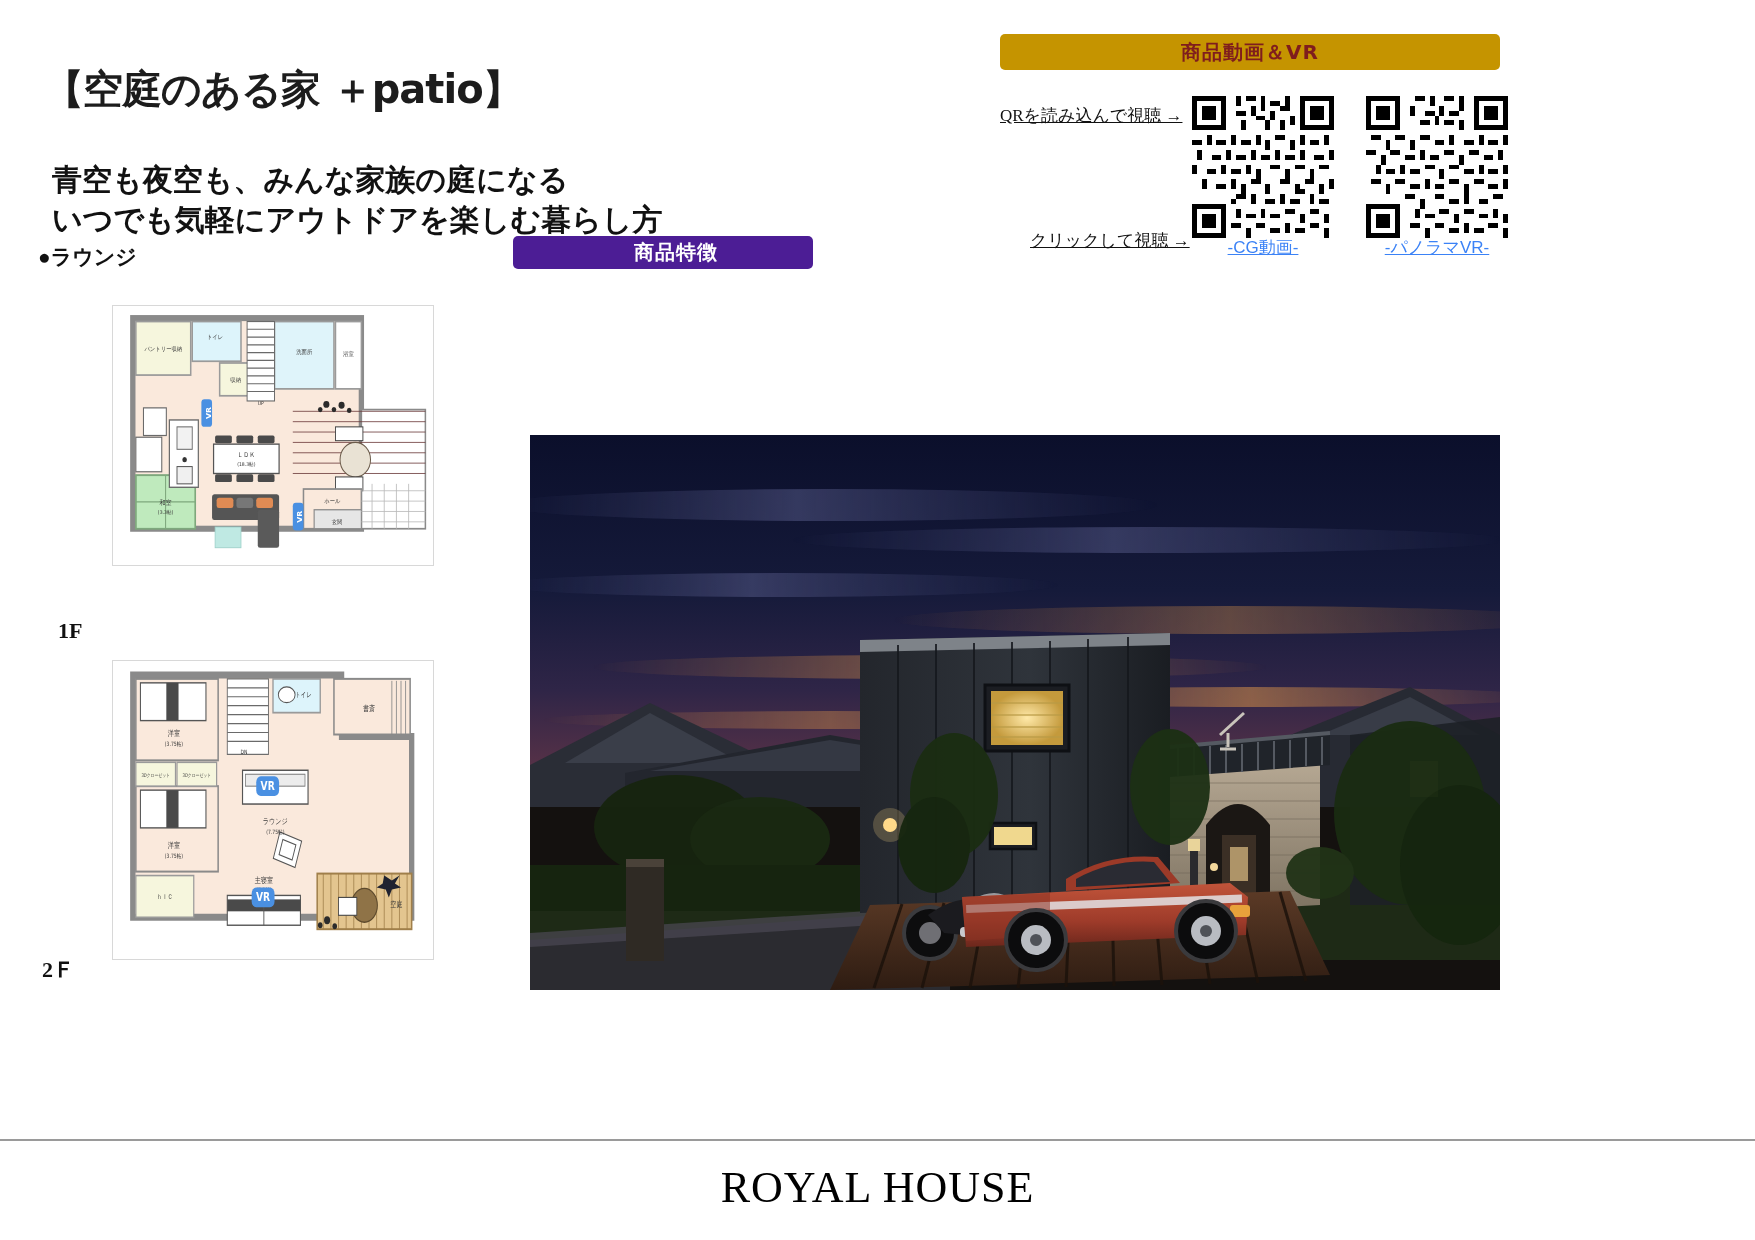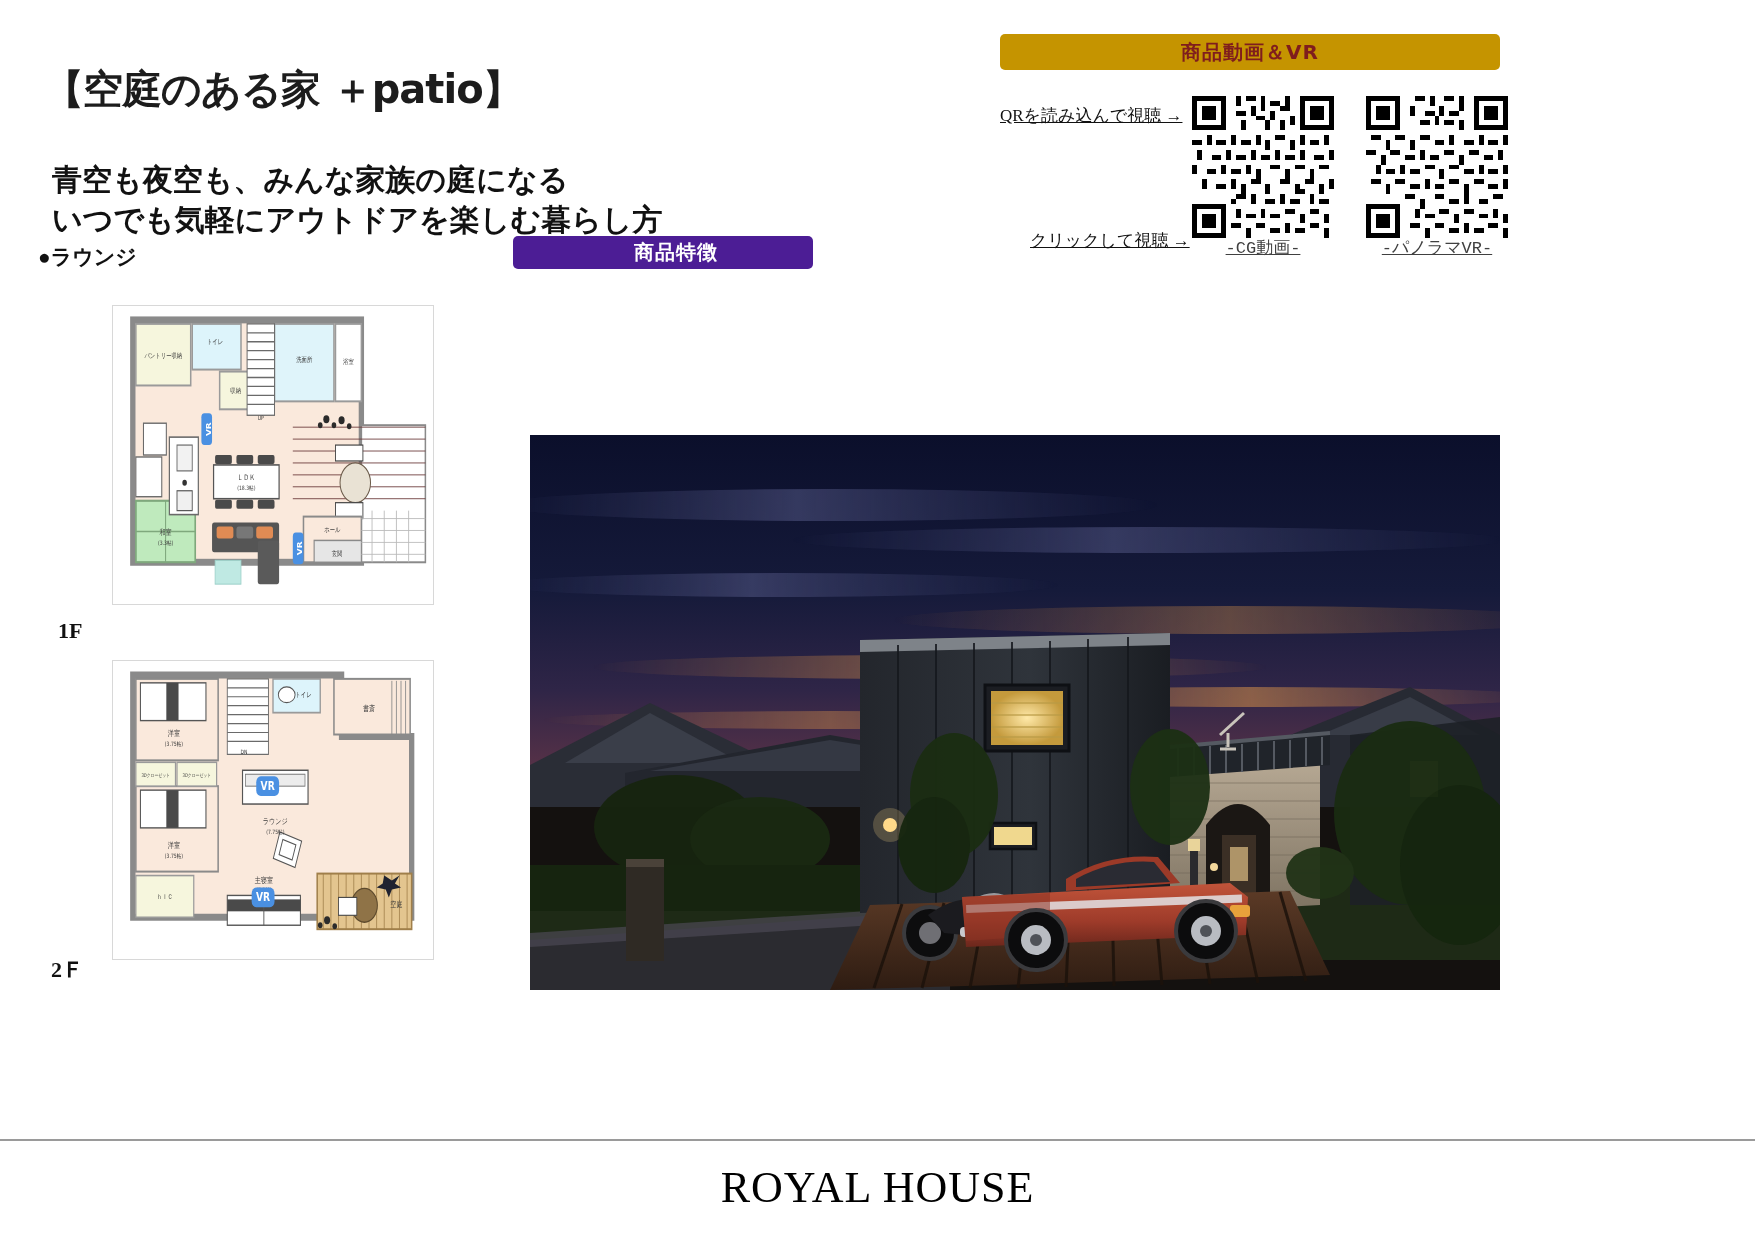--- a/index.html
+++ b/index.html
@@ -32,28 +32,28 @@
     font-family: "Liberation Serif", serif;
     font-size: 21px; font-weight: 700; color: #111;
   }
 
   
   .floorplan {
     position: absolute;
     background: #ffffff;
     border: 1px solid #d8d8d8;
   }
-  #fp1 { left: 112px; top: 305px; width: 322px; height: 300px; }
+  #fp1 { left: 112px; top: 305px; width: 322px; height: 261px; }
   #fp2 { left: 112px; top: 660px; width: 322px; height: 300px; }
   .floor-tag {
     position: absolute; font-family:"Liberation Serif",serif;
     font-size: 22px; font-weight: 700; color: #111;
   }
   #tag1 { left: 58px; top: 618px; }
-  #tag2 { left: 51px; top: 955px; }
+  #tag2 { left: 42px; top: 955px; }
 
   .fp-svg { display:block; width:100%; height:100%; }
 
   
   .gold-banner {
     position: absolute; left: 1000px; top: 34px;
     width: 500px; height: 36px;
     background: #c59400; border-radius: 5px;
     display: flex; align-items: center; justify-content: center;
   }
@@ -70,22 +70,22 @@
   #qr-hint-scan { left: 1000px; top: 104px; }
   #qr-hint-click { left: 1030px; top: 229px; text-align: right; }
   .qr-box {
     position: absolute;
     background: #fff;
   }
   #qr1 { left: 1192px; top: 96px; width: 142px; height: 142px; }
   #qr2 { left: 1366px; top: 96px; width: 142px; height: 142px; }
   .qr-caption {
     position: absolute; top: 236px;
-    font-family: Liberation Mono, monospace;
-    font-size: 17px; color: #404040; text-decoration: underline;
+    font-family: Liberation Sans, sans-serif;
+    font-size: 17px; color: #3b82f6; text-decoration: underline;
     white-space: nowrap; text-align: center;
   }
   #qrcap1 { left: 1192px; width: 142px; }
   #qrcap2 { left: 1358px; width: 158px; }
 
   
   .green-banner {
     position: absolute; left: 513px; top: 236px;
     width: 300px; height: 33px;
     background: #4c1d95; border-radius: 5px;

